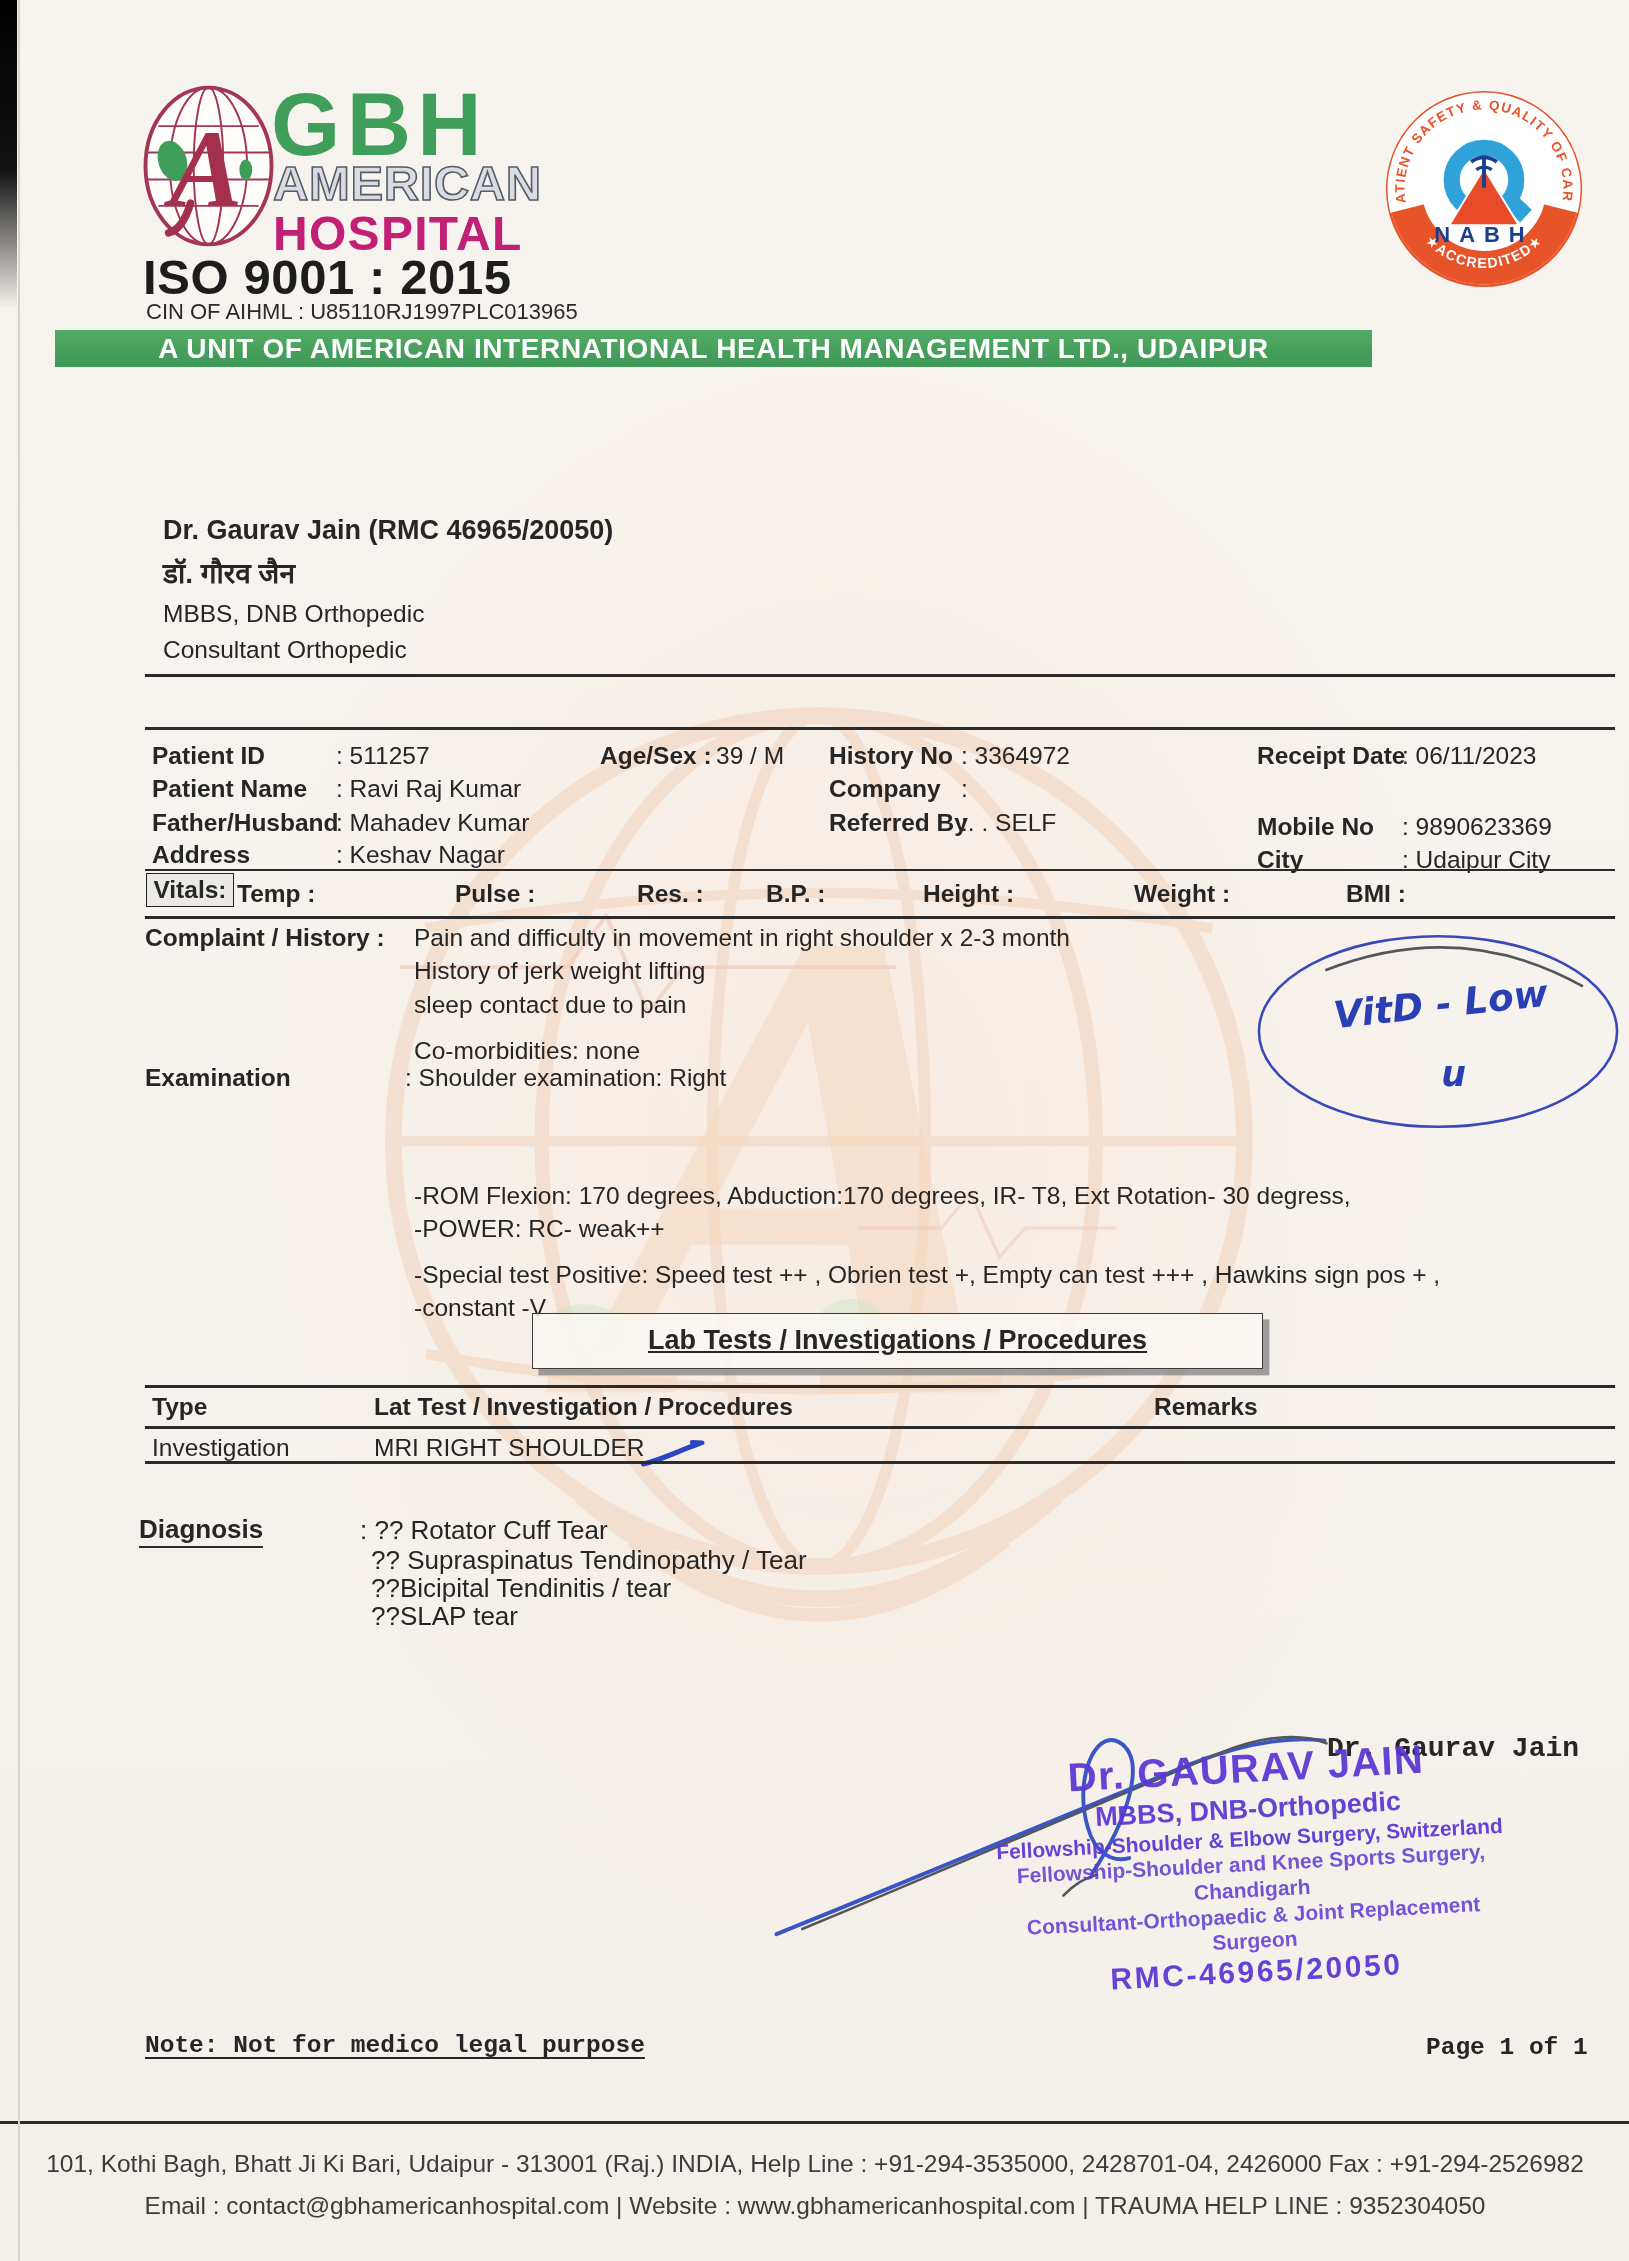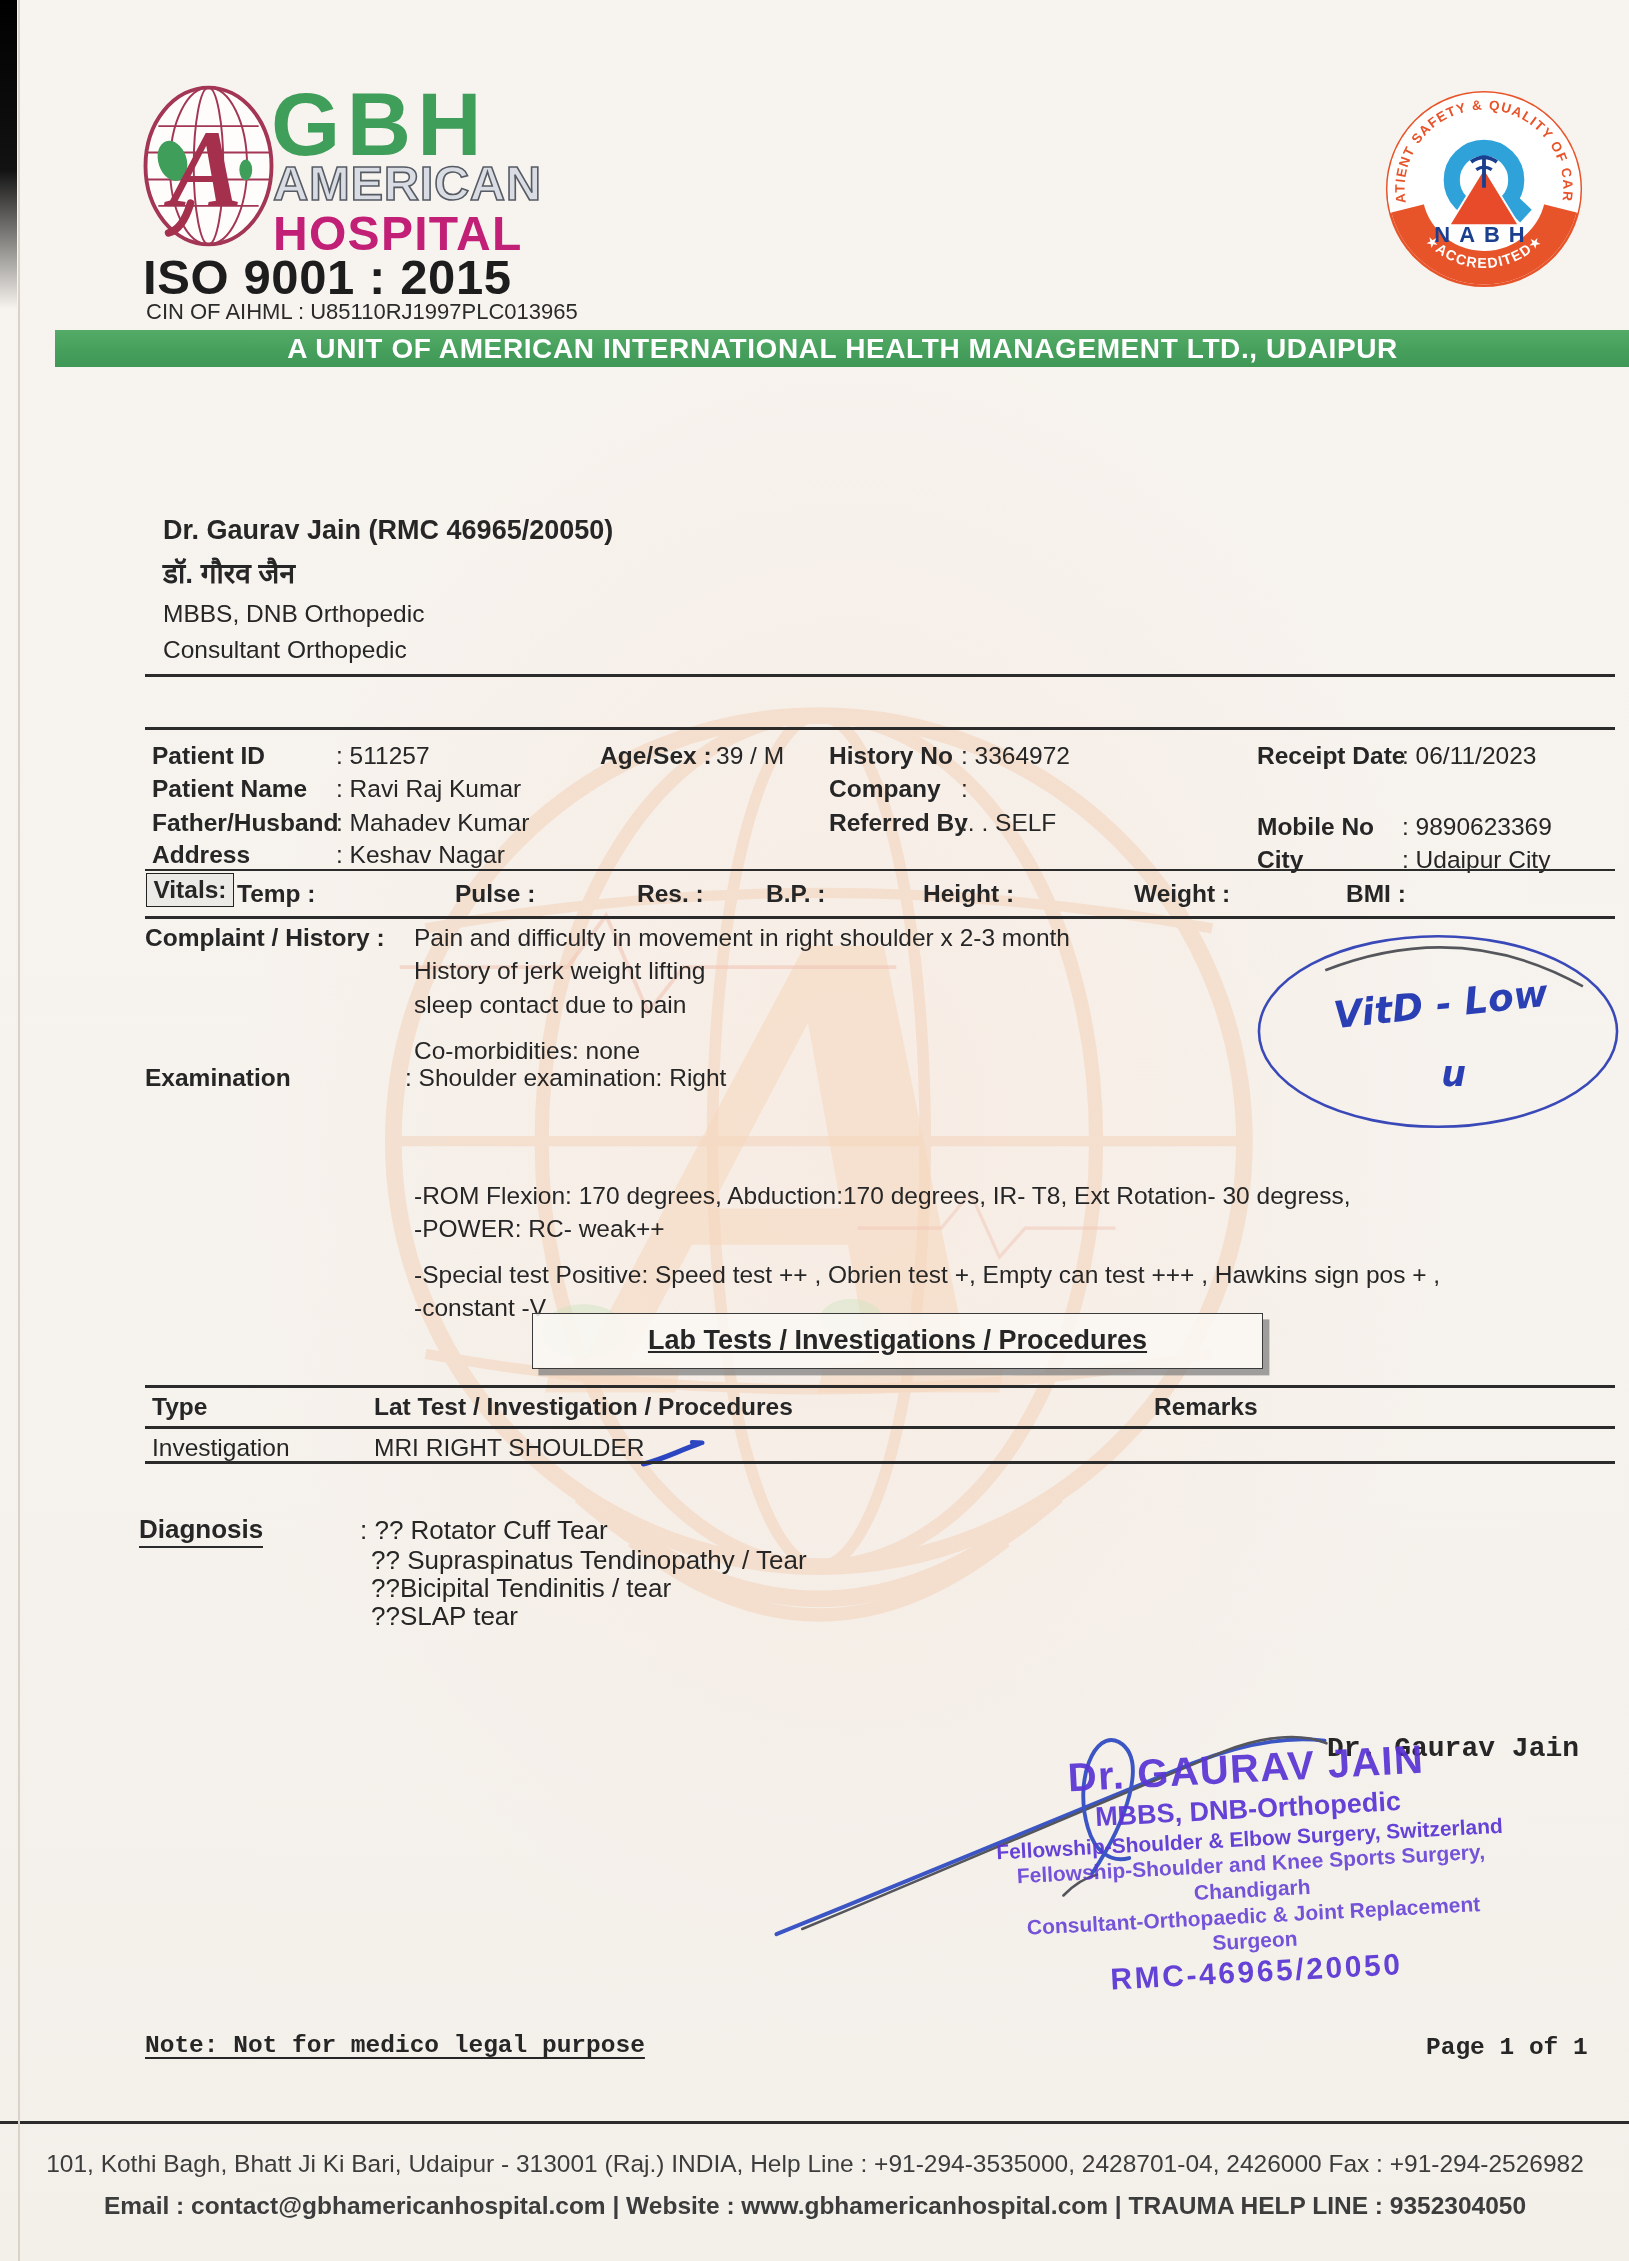--- a/index.html
+++ b/index.html
@@ -98,21 +98,21 @@
     <line x1="0" y1="-52" x2="0" y2="-2" stroke="#1b3f8f" stroke-width="6"></line>
     <path d="M -20 -42 Q 0 -56 20 -42" stroke="#1b3f8f" stroke-width="6" fill="none"></path>
     <path d="M -12 -30 Q 0 -38 12 -30" stroke="#1b3f8f" stroke-width="5" fill="none"></path>
     <text y="82" text-anchor="middle" font-size="34" font-weight="bold" fill="#1b3f8f" letter-spacing="14">NABH</text>
     <path id="nabhBot" d="M -104 64 A 122 122 0 0 0 104 64" fill="none"></path>
     <text font-size="22" font-weight="bold" fill="#ffffff" letter-spacing="2">
       <textPath href="#nabhBot" startOffset="50%" text-anchor="middle">★ACCREDITED★</textPath>
     </text>
   </svg>
 
-  <div class="abs z banner" style="left:55px;top:330px;width:1575px;height:37px;">A UNIT OF AMERICAN INTERNATIONAL HEALTH MANAGEMENT LTD., UDAIPUR</div>
+  <div class="abs z banner" style="left:55px;top:330px;width:1317px;height:37px;">A UNIT OF AMERICAN INTERNATIONAL HEALTH MANAGEMENT LTD., UDAIPUR</div>
 
   <div class="abs z" style="left:163px;top:515px;font-size:27px;font-weight:700;">Dr. Gaurav Jain (RMC 46965/20050)</div>
   <div class="abs z" style="left:163px;top:553px;font-size:28px;font-weight:700;">डॉ. गौरव जैन</div>
   <div class="abs z" style="left:163px;top:600px;font-size:24.5px;">MBBS, DNB Orthopedic</div>
   <div class="abs z" style="left:163px;top:636px;font-size:24.5px;">Consultant Orthopedic</div>
   <div class="abs hline" style="left:145px;top:674px;width:1470px;height:2.6px;"></div>
 
   <div class="abs hline" style="left:145px;top:727px;width:1470px;height:2.6px;"></div>
 
   <div class="abs z pt-b" style="left:152px;top:743px;">Patient ID</div>
@@ -214,16 +214,16 @@
     <div style="font-size:21px;font-weight:600;opacity:.9;">Fellowship-Shoulder and Knee Sports Surgery, Chandigarh</div>
     <div style="font-size:21px;font-weight:600;opacity:.9;">Consultant-Orthopaedic &amp; Joint Replacement Surgeon</div>
     <div style="font-size:30px;font-weight:700;letter-spacing:2.6px;">RMC-46965/20050</div>
   </div>
 
   <div class="abs z mono note-ul" style="left:145px;top:2032px;font-size:24.5px;font-weight:700;">Note: Not for medico legal purpose</div>
   <div class="abs z mono" style="left:1426px;top:2034px;font-size:24.5px;font-weight:700;">Page 1 of 1</div>
 
   <div class="abs hline" style="left:0;top:2121px;width:1630px;height:2.6px;"></div>
   <div class="abs z footer-txt" style="top:2150px;">101, Kothi Bagh, Bhatt Ji Ki Bari, Udaipur - 313001 (Raj.) INDIA, Help Line : +91-294-3535000, 2428701-04, 2426000 Fax : +91-294-2526982</div>
-  <div class="abs z footer-txt" style="top:2192px;font-weight:bold;">Email : contact@gbhamericanhospital.com  |  Website : www.gbhamericanhospital.com  |  TRAUMA HELP LINE : 9352304050</div>
+  <div class="abs z footer-txt" style="top:2192px;">Email : contact@gbhamericanhospital.com  |  Website : www.gbhamericanhospital.com  |  TRAUMA HELP LINE : 9352304050</div>
 
 </div>
 
 
 </body></html>

